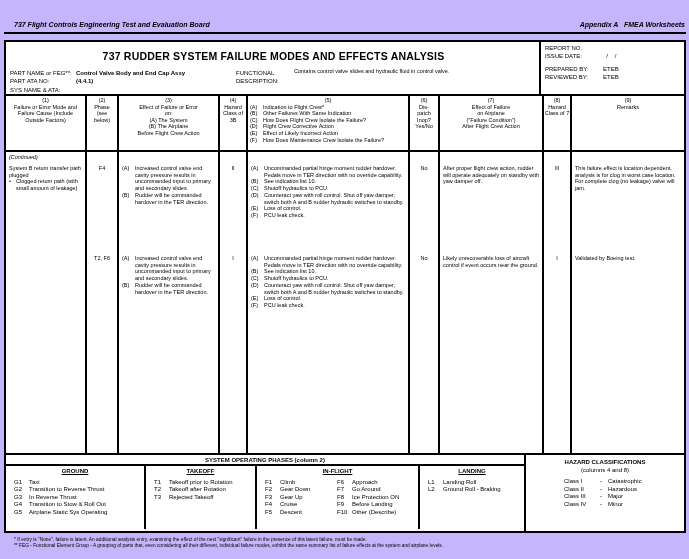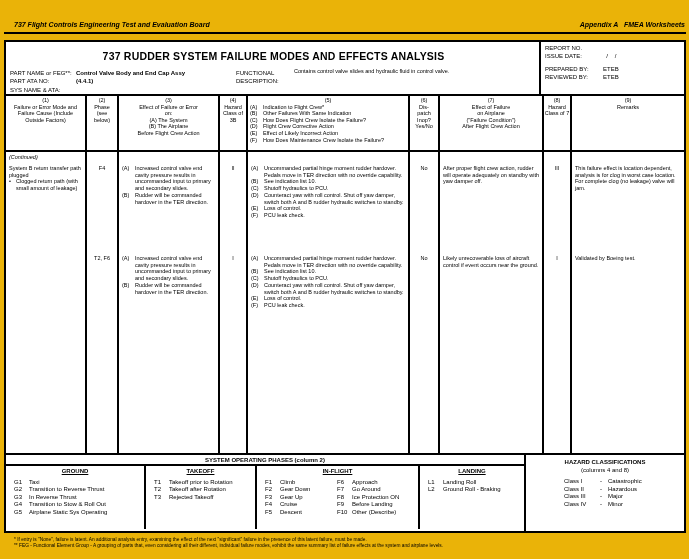--- a/index.html
+++ b/index.html
@@ -1,18 +1,18 @@
 <!DOCTYPE html>
 <html><head>
 <meta charset="utf-8">
 <style>
   * { margin:0; padding:0; box-sizing:border-box; }
   html,body { width:689px; height:559px; background:#fff; color:#000;
     font-family:"Liberation Sans", sans-serif; }
-  .page { position:relative; width:689px; height:559px; background:#eab308; overflow:hidden; }
+  .page { position:relative; width:689px; height:559px; background:#c4b5fd; overflow:hidden; }
 
   
   .pg-hdr-left { position:absolute; left:14px; top:21px; font-size:7px; font-style:italic; font-weight:bold; }
   .pg-hdr-right { position:absolute; right:4px; top:21px; font-size:7px; font-style:italic; font-weight:bold; white-space:pre; }
   .pg-rule { position:absolute; left:4px; top:32px; width:682px; height:2px; background:#000; }
 
   
   .frame { position:absolute; left:4px; top:40px; width:682px; height:493px; border:2px solid #000; background:#fff; }
 
   

